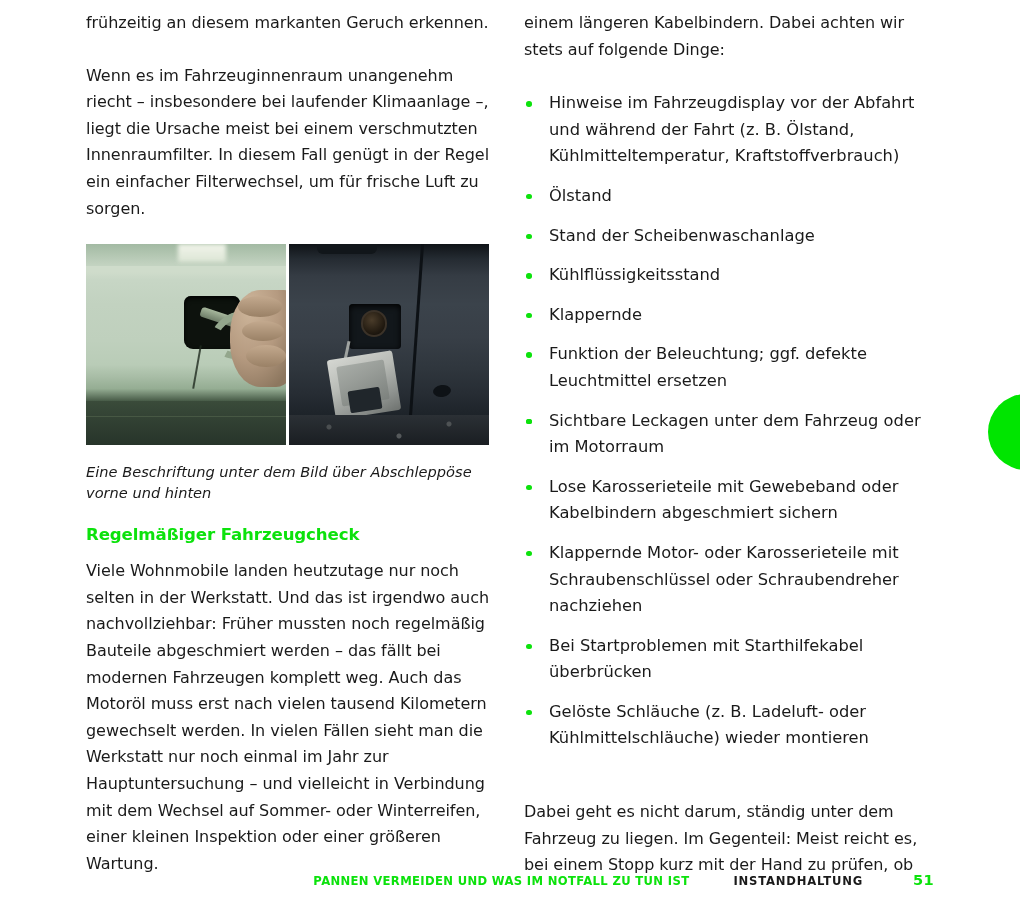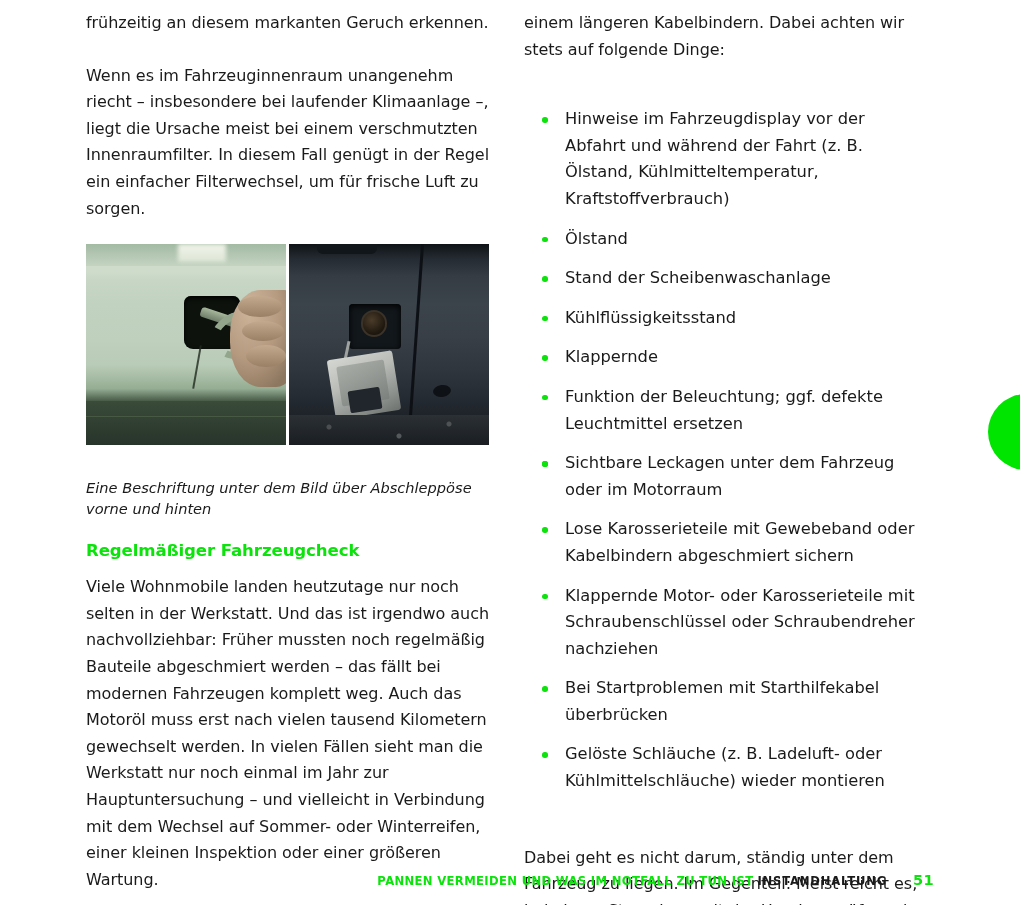--- a/index.html
+++ b/index.html
@@ -234,42 +234,42 @@
     position: absolute; left: 0; right: 0; bottom: 0; height: 15%;
     background:
       radial-gradient(circle at 20% 40%, #4a4e50 0 2px, transparent 3px),
       radial-gradient(circle at 55% 70%, #55595b 0 2px, transparent 3px),
       radial-gradient(circle at 80% 30%, #4e5254 0 2px, transparent 3px),
       linear-gradient(180deg,#2b3035,#1a1e22);
   }
 
   
   .caption {
-    margin-top: 32px;
+    margin-top: 16px;
     font-size: 14.6px;
     line-height: 21px;
     font-style: italic;
     color: #1a1a1a;
     width: 400px;
   }
 
   
   h2.section-head {
     margin: 21px 0 12px 0;
     font-size: 16.6px;
     line-height: 22px;
     font-weight: bold;
     color: #0ce20c;
     letter-spacing: -0.1px;
   }
 
   
   ul.bullets {
     list-style: none;
-    margin: 16px;
+    margin: 0;
     padding: 0;
   }
   ul.bullets li {
     position: relative;
     padding-left: 25px;
     margin-bottom: 13px;
     font-size: 16.3px;
     line-height: 26.6px;
     color: #1a1a1a;
   }
@@ -290,23 +290,24 @@
     right: 0;
     bottom: 16px;
     height: 18px;
     display: flex;
     align-items: baseline;
     justify-content: flex-end;
     padding-right: 86px;
     font-size: 11.6px;
     font-weight: bold;
     letter-spacing: 0.35px;
+    gap: 24px;
   }
   .footer .f-chapter { color: #0ce20c; }
-  .footer .f-section { color: #1a1a1a; margin-left: 4px; letter-spacing: 0.8px; }
+  .footer .f-section { color: #1a1a1a; margin-left: 20px; letter-spacing: 0.8px; }
   .footer .f-page    { color: #0ce20c; margin-left: 26px; font-size: 14.6px; }
 </style>
 </head>
 <body>
 
 <div id="page">
 
   <div class="edge-tab"></div>
 
   <div class="col col-left">

